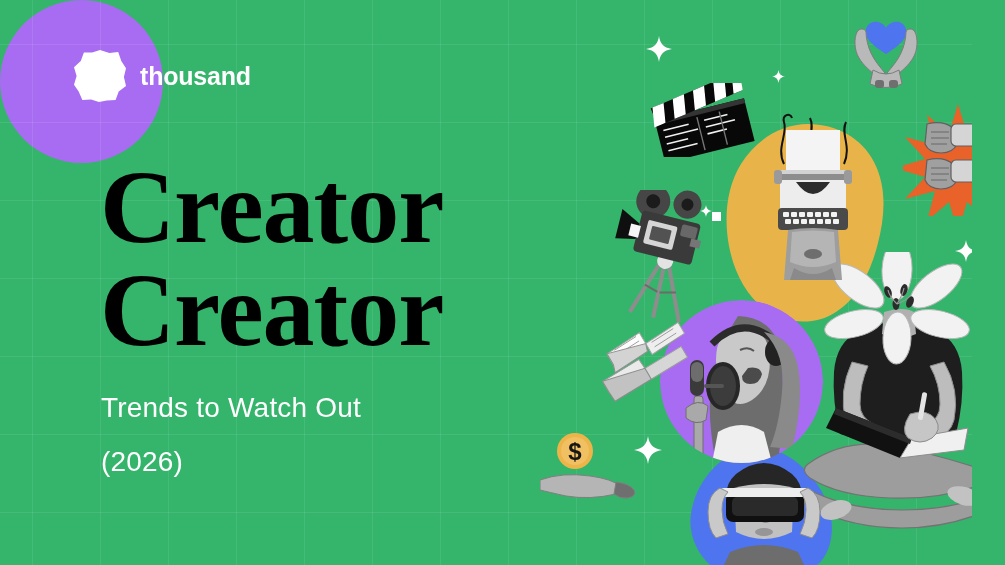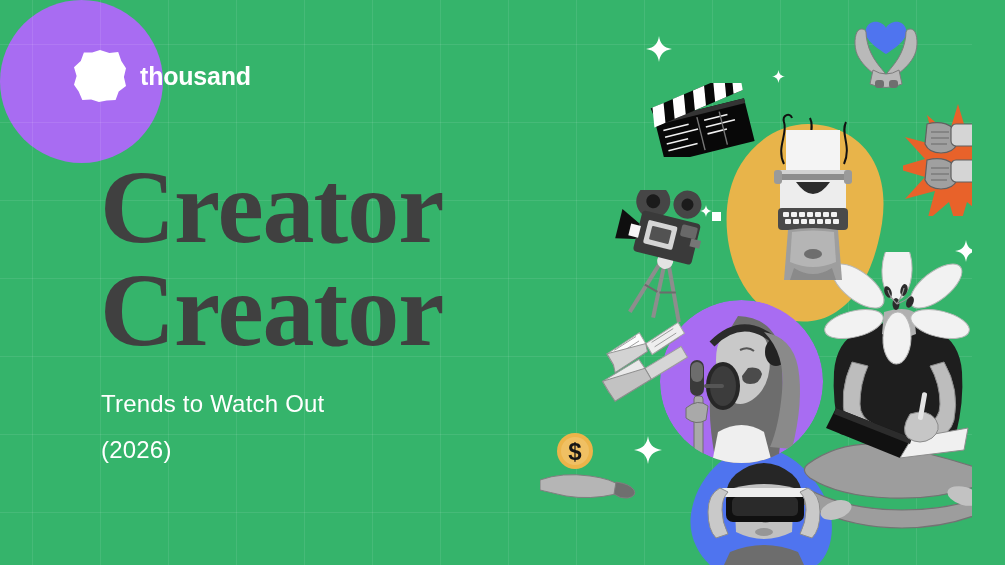--- a/index.html
+++ b/index.html
@@ -40,31 +40,31 @@
     border-radius:12px;
   }
   .logo-text {
     color:#fff; font-weight:700; font-size:25px; line-height:1.06;
     letter-spacing:-0.2px;
   }
   .logo-text span { display:block; }
   
   #headline {
     position:absolute; left:100px; top:156px; width:520px;
-    color:#404040;
+    color:#000000;
     font-family:"Liberation Serif","DejaVu Serif",serif;
     font-weight:700;
     font-size:104px;
     line-height:0.99;
     letter-spacing:-1px;
   }
   #headline .hl-line { display:block; white-space:nowrap; }
   #subhead {
     position:absolute; left:101px; top:381px; width:420px;
-    color:#fff; font-size:24px; font-weight:400; line-height:1.92;
+    color:#fff; font-size:28px; font-weight:400; line-height:1.92;
     letter-spacing:0.2px;
   }
   #subhead .sub-line { display:block; }
 
   
   .art { position:absolute; }
   .gray { filter:grayscale(1) contrast(1.08); }
 
   
   #blob-yellow { left:722px; top:122px; width:168px; height:200px; z-index:2; }

